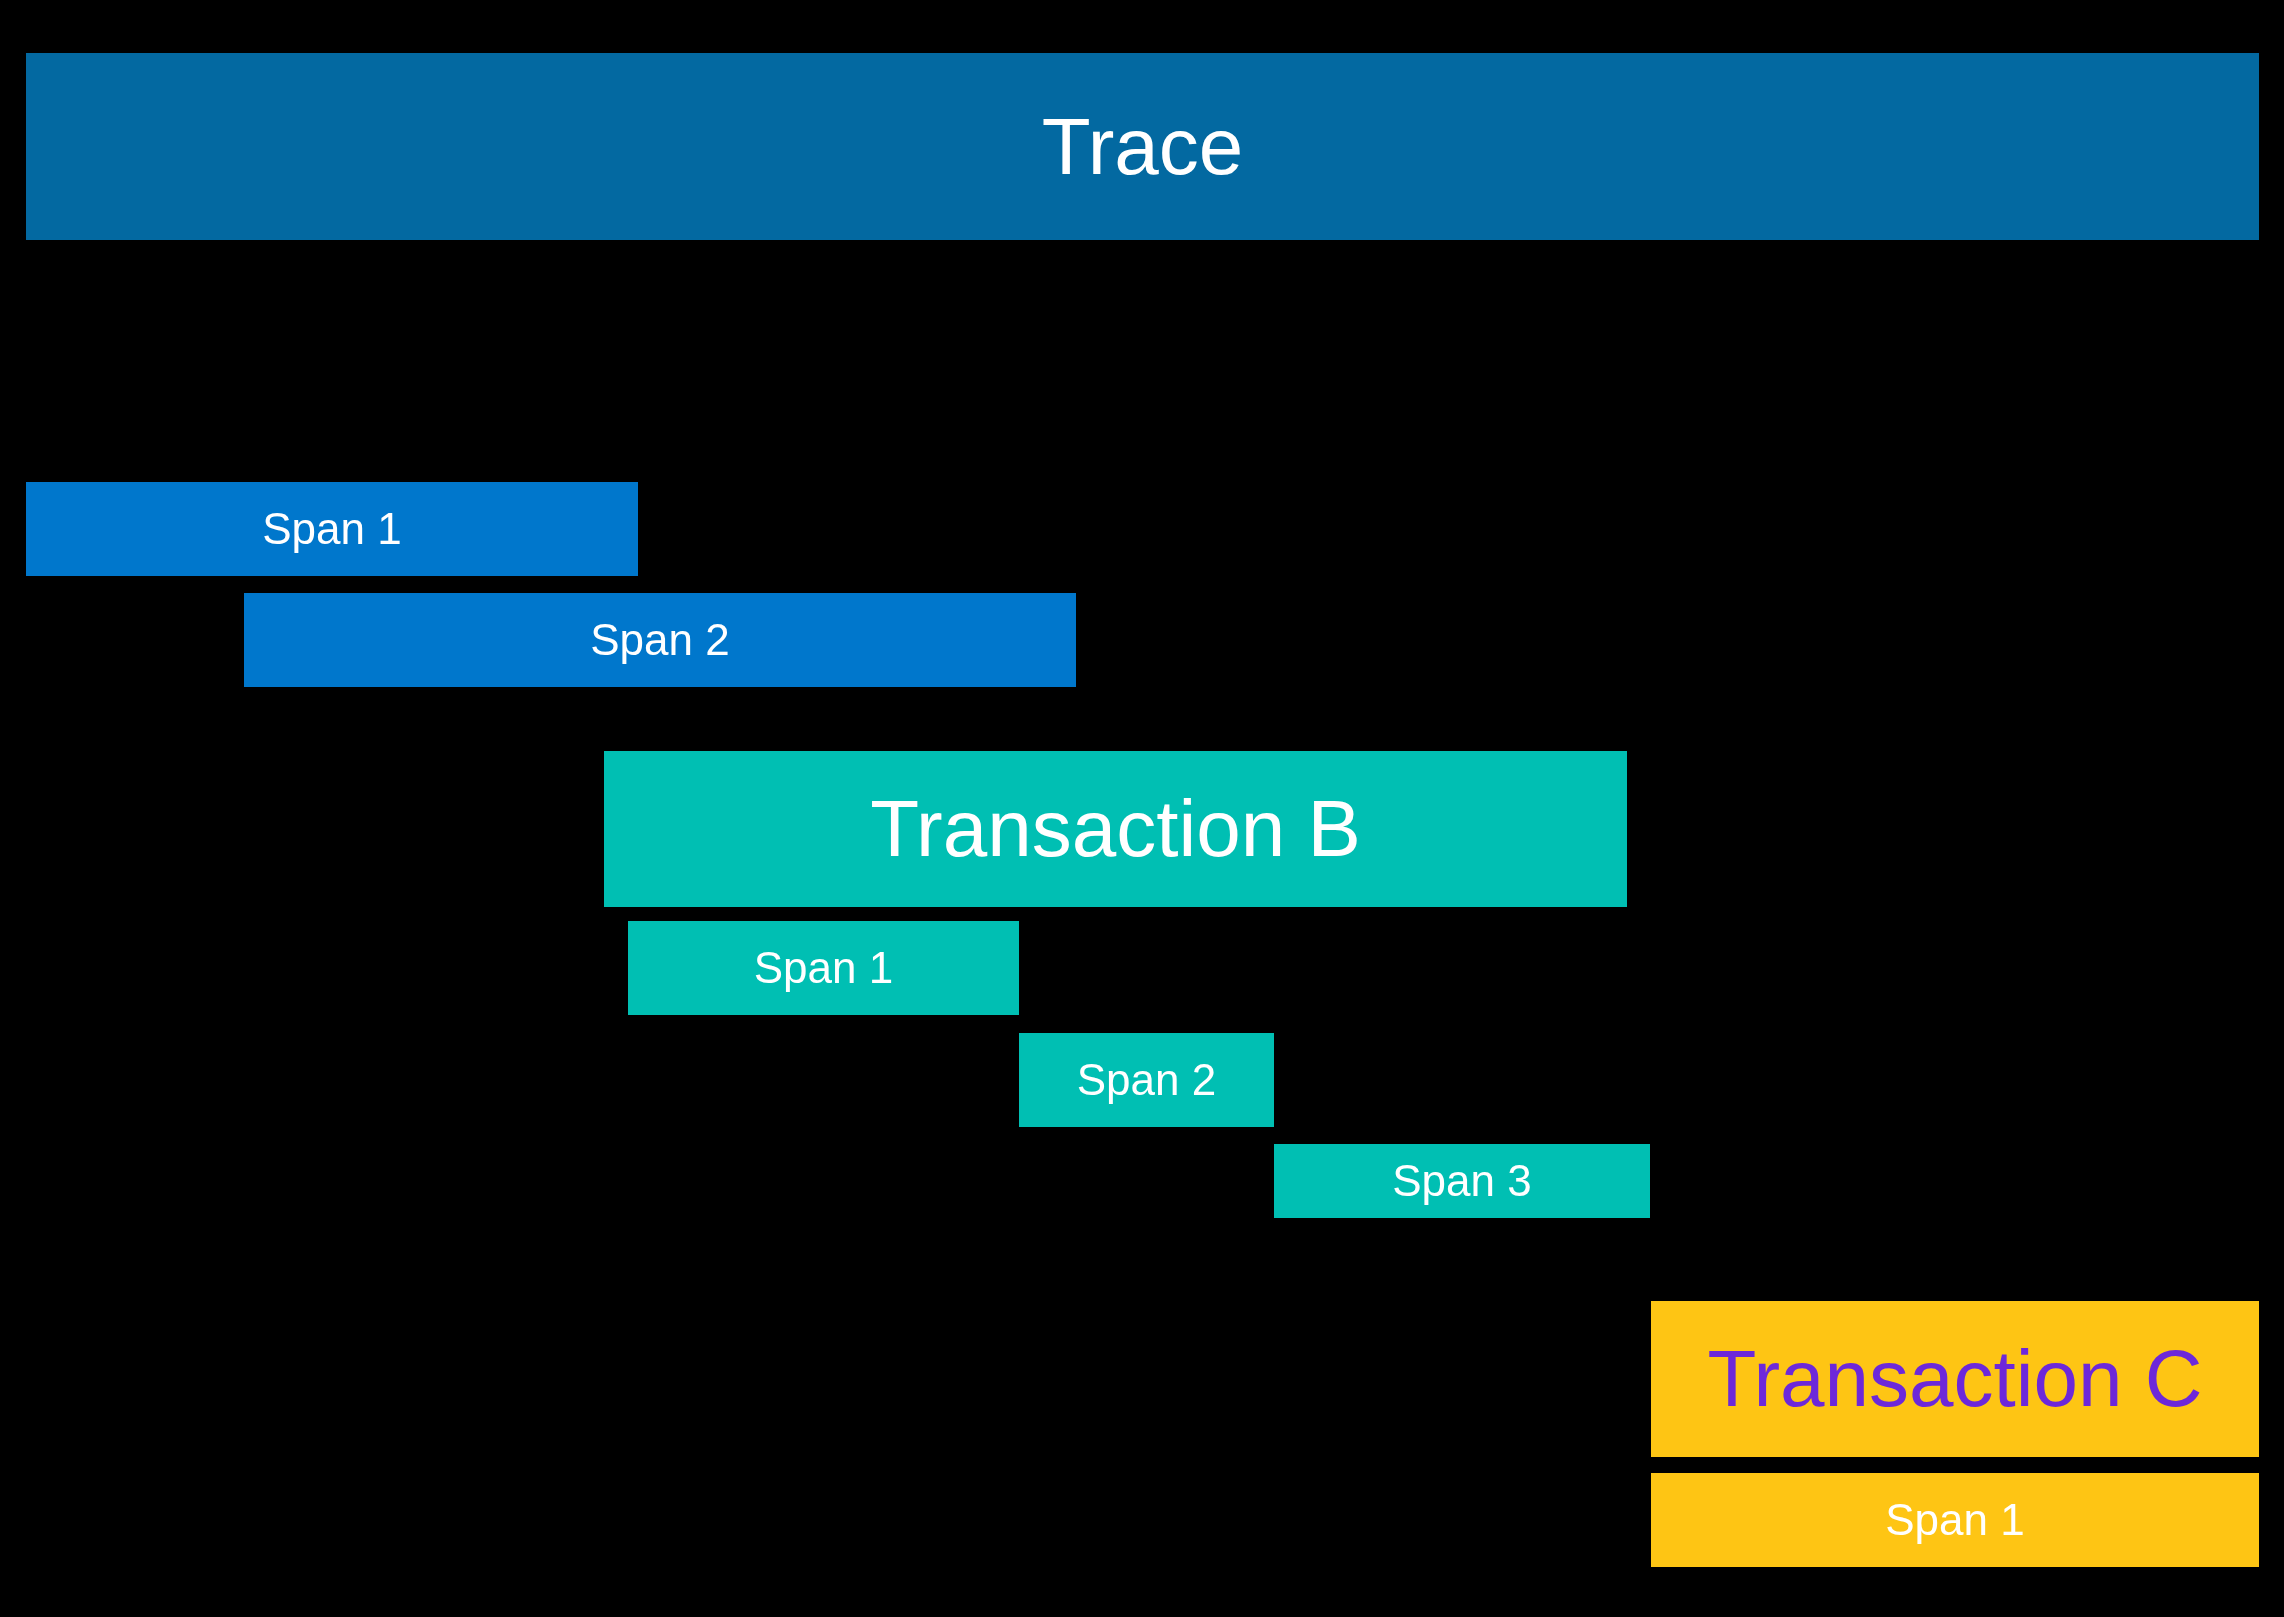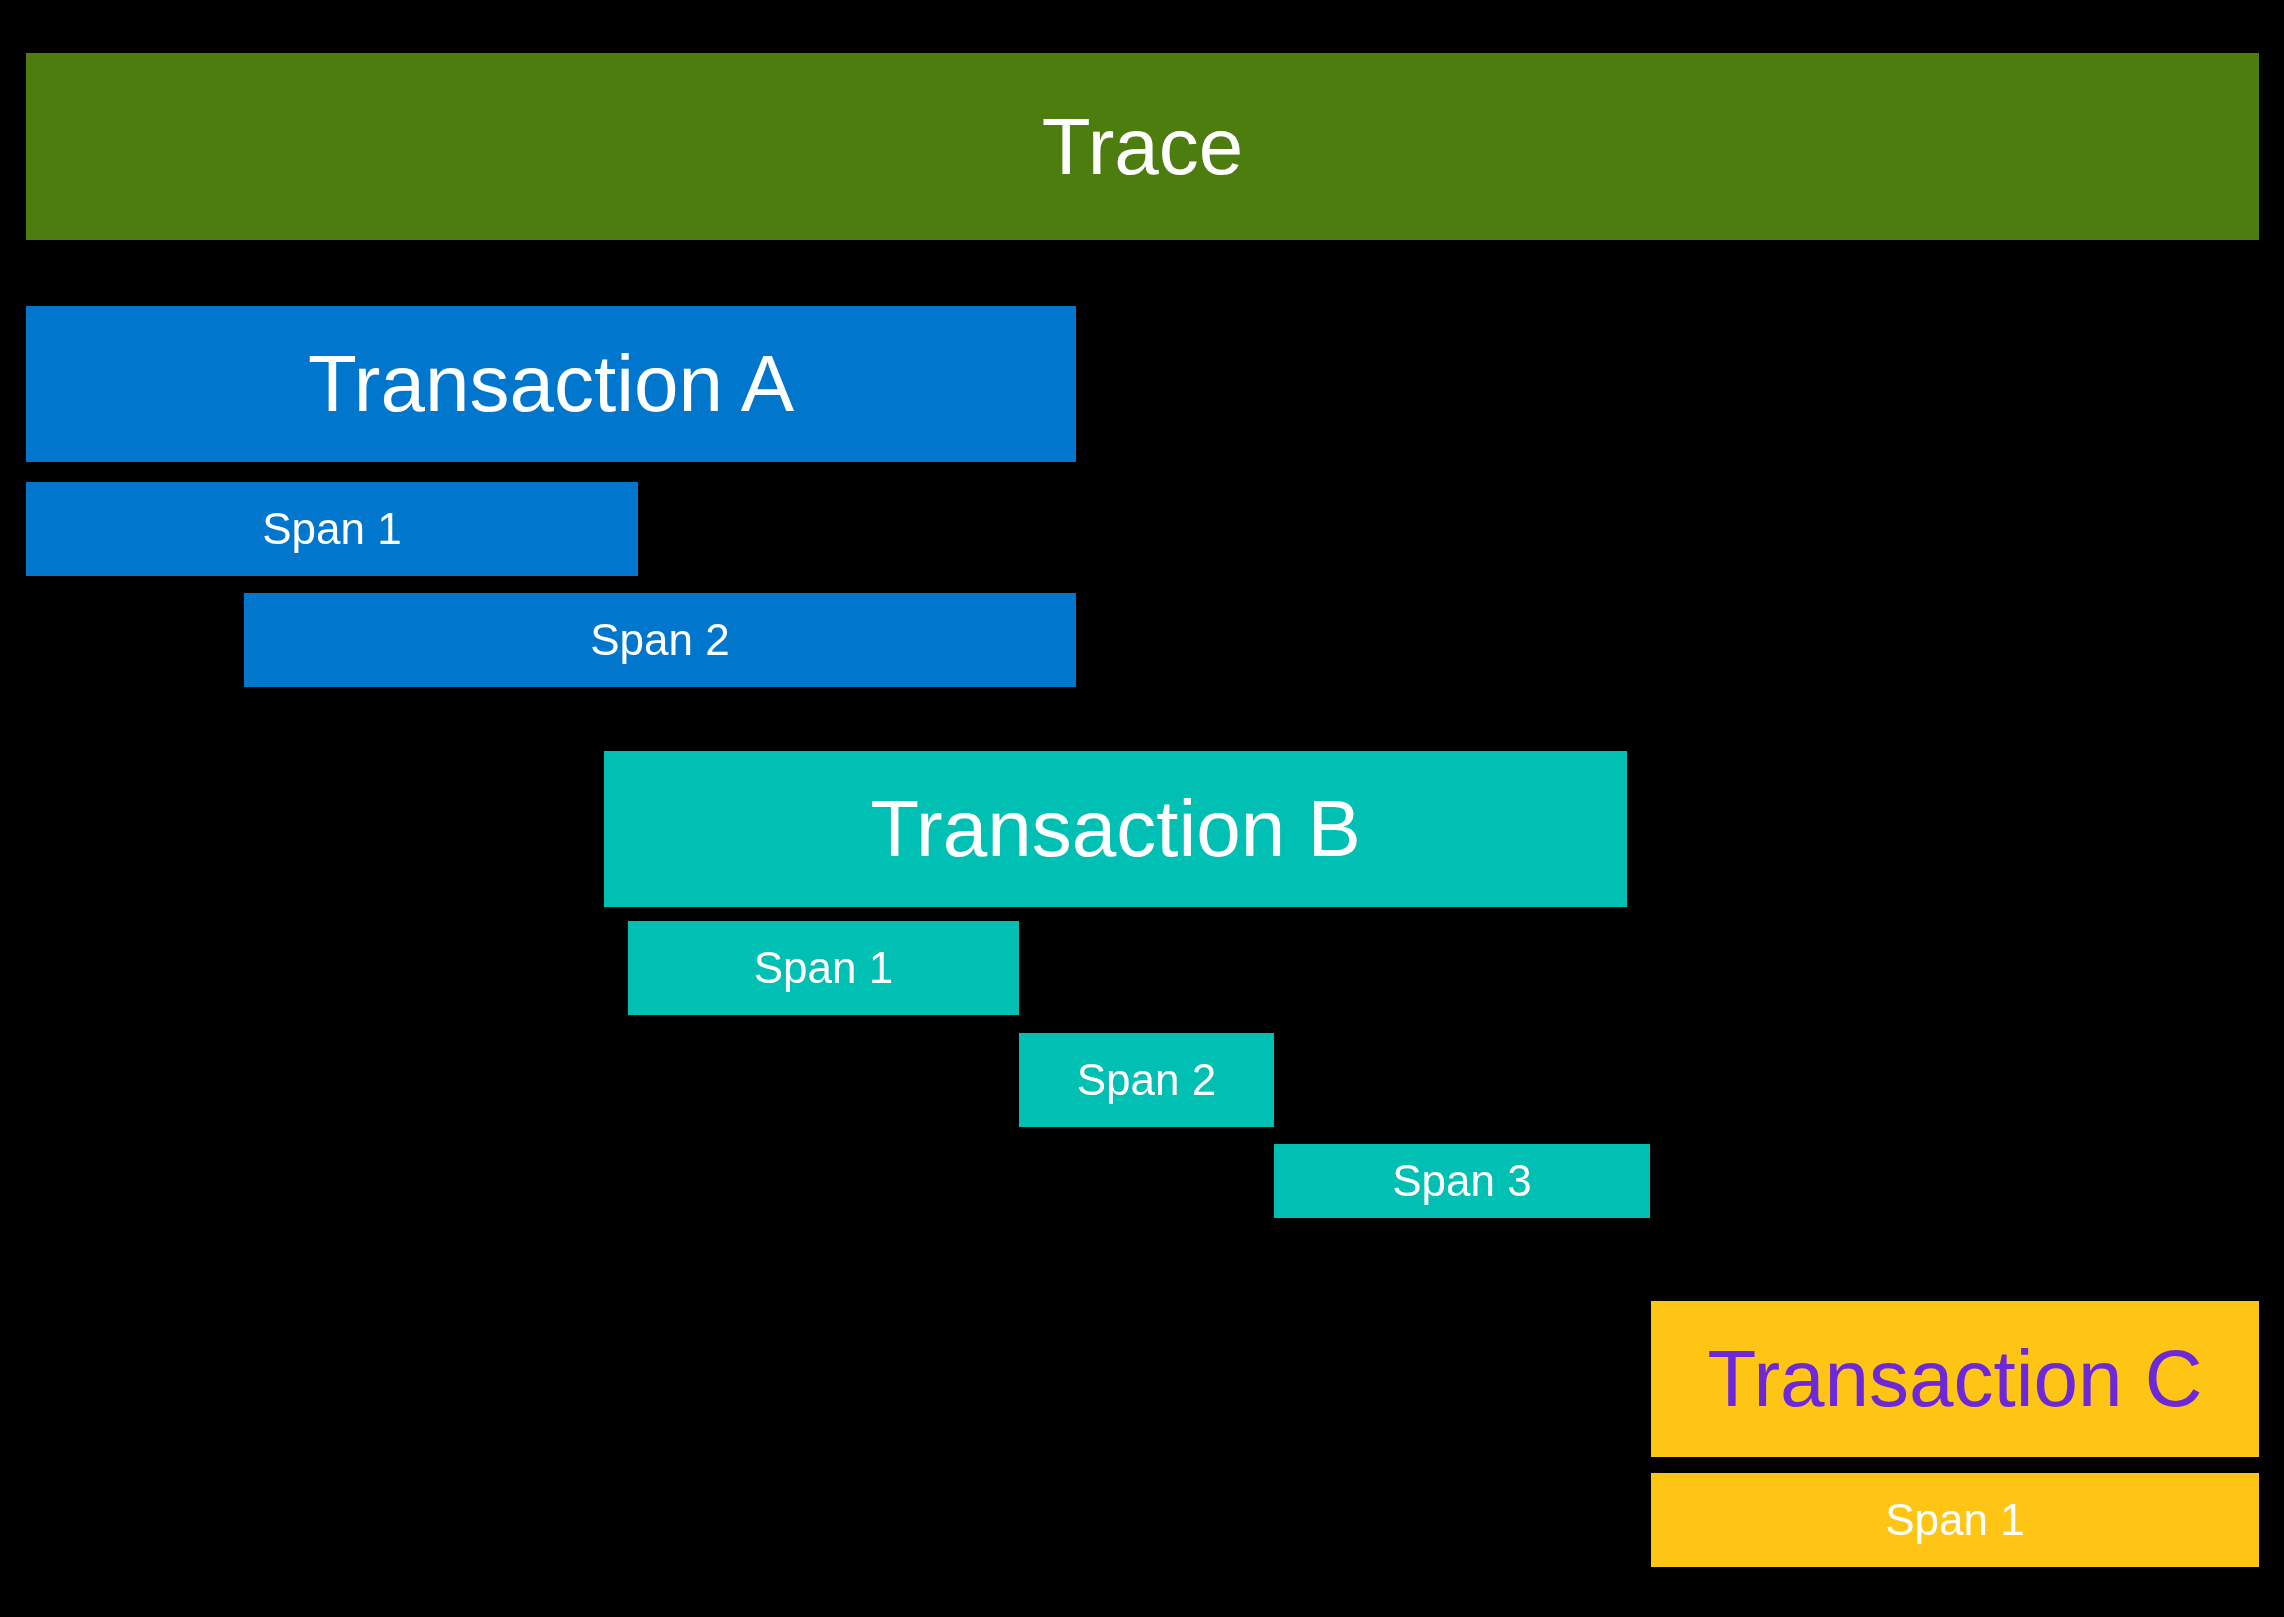--- a/index.html
+++ b/index.html
@@ -27,27 +27,24 @@
     white-space: nowrap;
   }
   .label-lg { font-size: 80px; }
   .label-sm { font-size: 44px; }
 </style>
 </head>
 <body>
 
 <div class="canvas" style="background-color: rgb(0, 0, 0);">
 
-  <div class="bar" style="left: 26px; top: 53px; width: 2233px; height: 187px; background-color: #4d7c0f;">
+  <div class="bar" style="left: 26px; top: 53px; width: 2233px; height: 187px; background-color: #0369a1;">
     <span class="bar-label label-lg" style="color: rgb(255, 255, 255);">Trace</span>
   </div>
 
-  <div class="bar" style="left: 26px; top: 306px; width: 1050px; height: 156px; background-color: rgb(0, 119, 204);">
-    <span class="bar-label label-lg" style="color: rgb(255, 255, 255);">Transaction A</span>
-  </div>
 
   <div class="bar" style="left: 26px; top: 482px; width: 612px; height: 94px; background-color: rgb(0, 119, 204);">
     <span class="bar-label label-sm" style="color: rgb(255, 255, 255);">Span 1</span>
   </div>
 
   <div class="bar" style="left: 244px; top: 593px; width: 832px; height: 94px; background-color: rgb(0, 119, 204);">
     <span class="bar-label label-sm" style="color: rgb(255, 255, 255);">Span 2</span>
   </div>
 
   <div class="bar" style="left: 604px; top: 751px; width: 1023px; height: 156px; background-color: rgb(0, 191, 179);">

